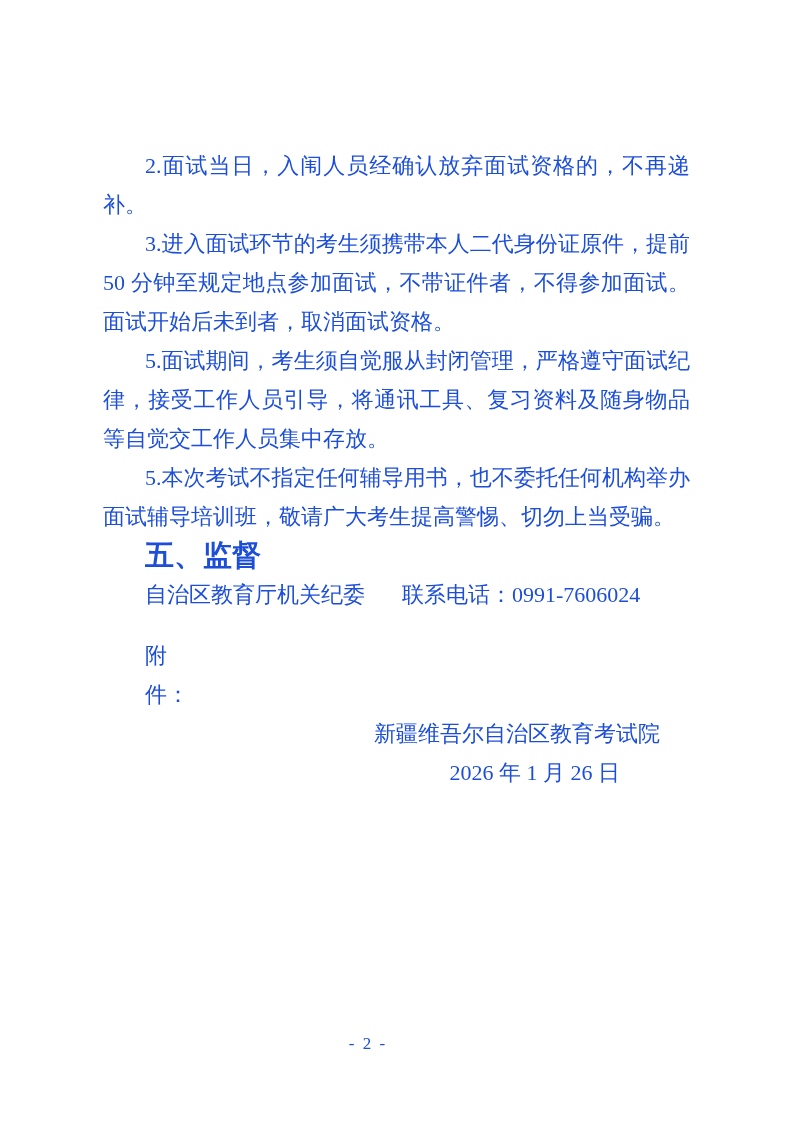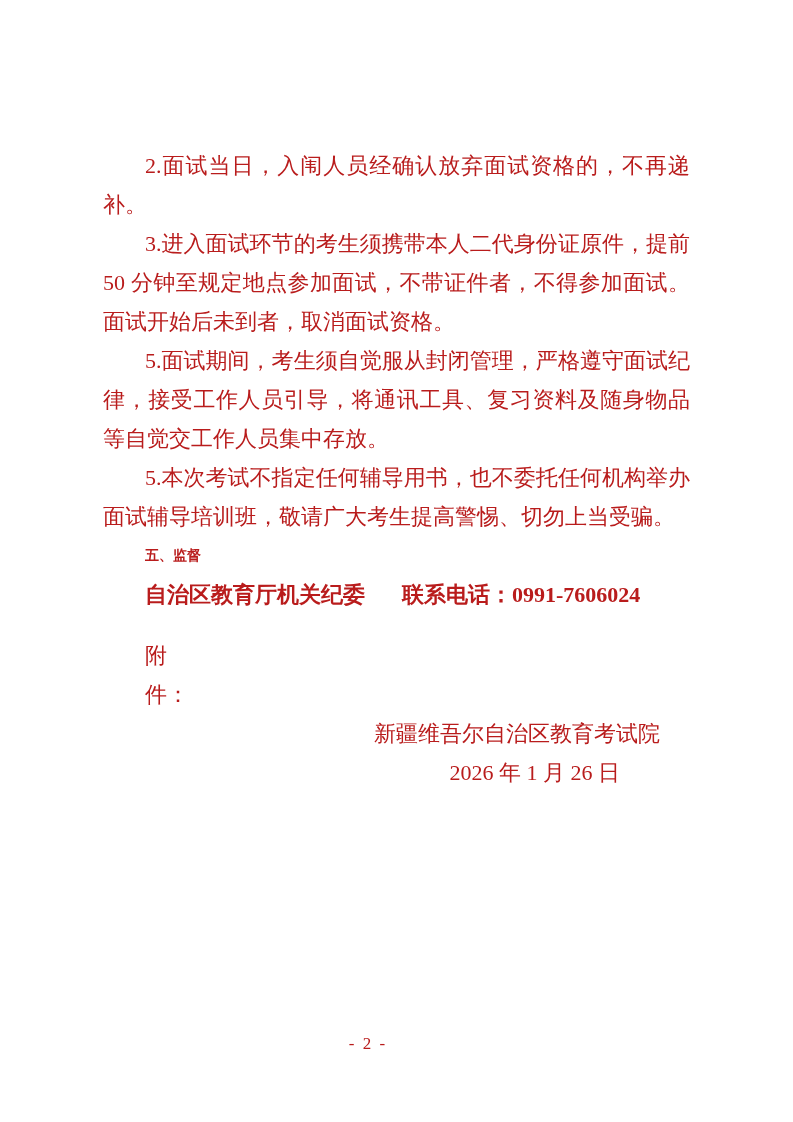--- a/index.html
+++ b/index.html
@@ -7,51 +7,50 @@
     padding: 0;
     background: #ffffff;
   }
   .page {
     position: relative;
     width: 736px;
     height: 1122px;
     background: #ffffff;
     overflow: hidden;
     font-family: "Liberation Serif", "DejaVu Serif", serif;
-    color: #b91c1c;
+    color: #1d4ed8;
   }
   .doc-body {
     position: absolute;
     left: 103px;
     top: 146px;
     width: 587px;
     font-size: 22px;
     line-height: 39px;
     text-align: justify;
     text-justify: inter-character;
   }
   .para {
     margin: 0;
     text-indent: 42px;
   }
   .section-heading {
     margin: 0;
-    font-size: 14px;
+    font-size: 29px;
     line-height: 39px;
     text-indent: 42px;
     font-weight: bold;
     font-family: "Liberation Sans", "DejaVu Sans", sans-serif;
     text-align: left;
   }
   .supervision-line {
     margin: 0;
     text-indent: 42px;
     text-align: left;
     white-space: nowrap;
-    font-weight: bold;
   }
   .supervision-gap {
     display: inline-block;
     width: 37px;
   }
   .attachment {
     margin-top: 22px;
     display: flex;
     text-align: left;
     flex-direction: column;

